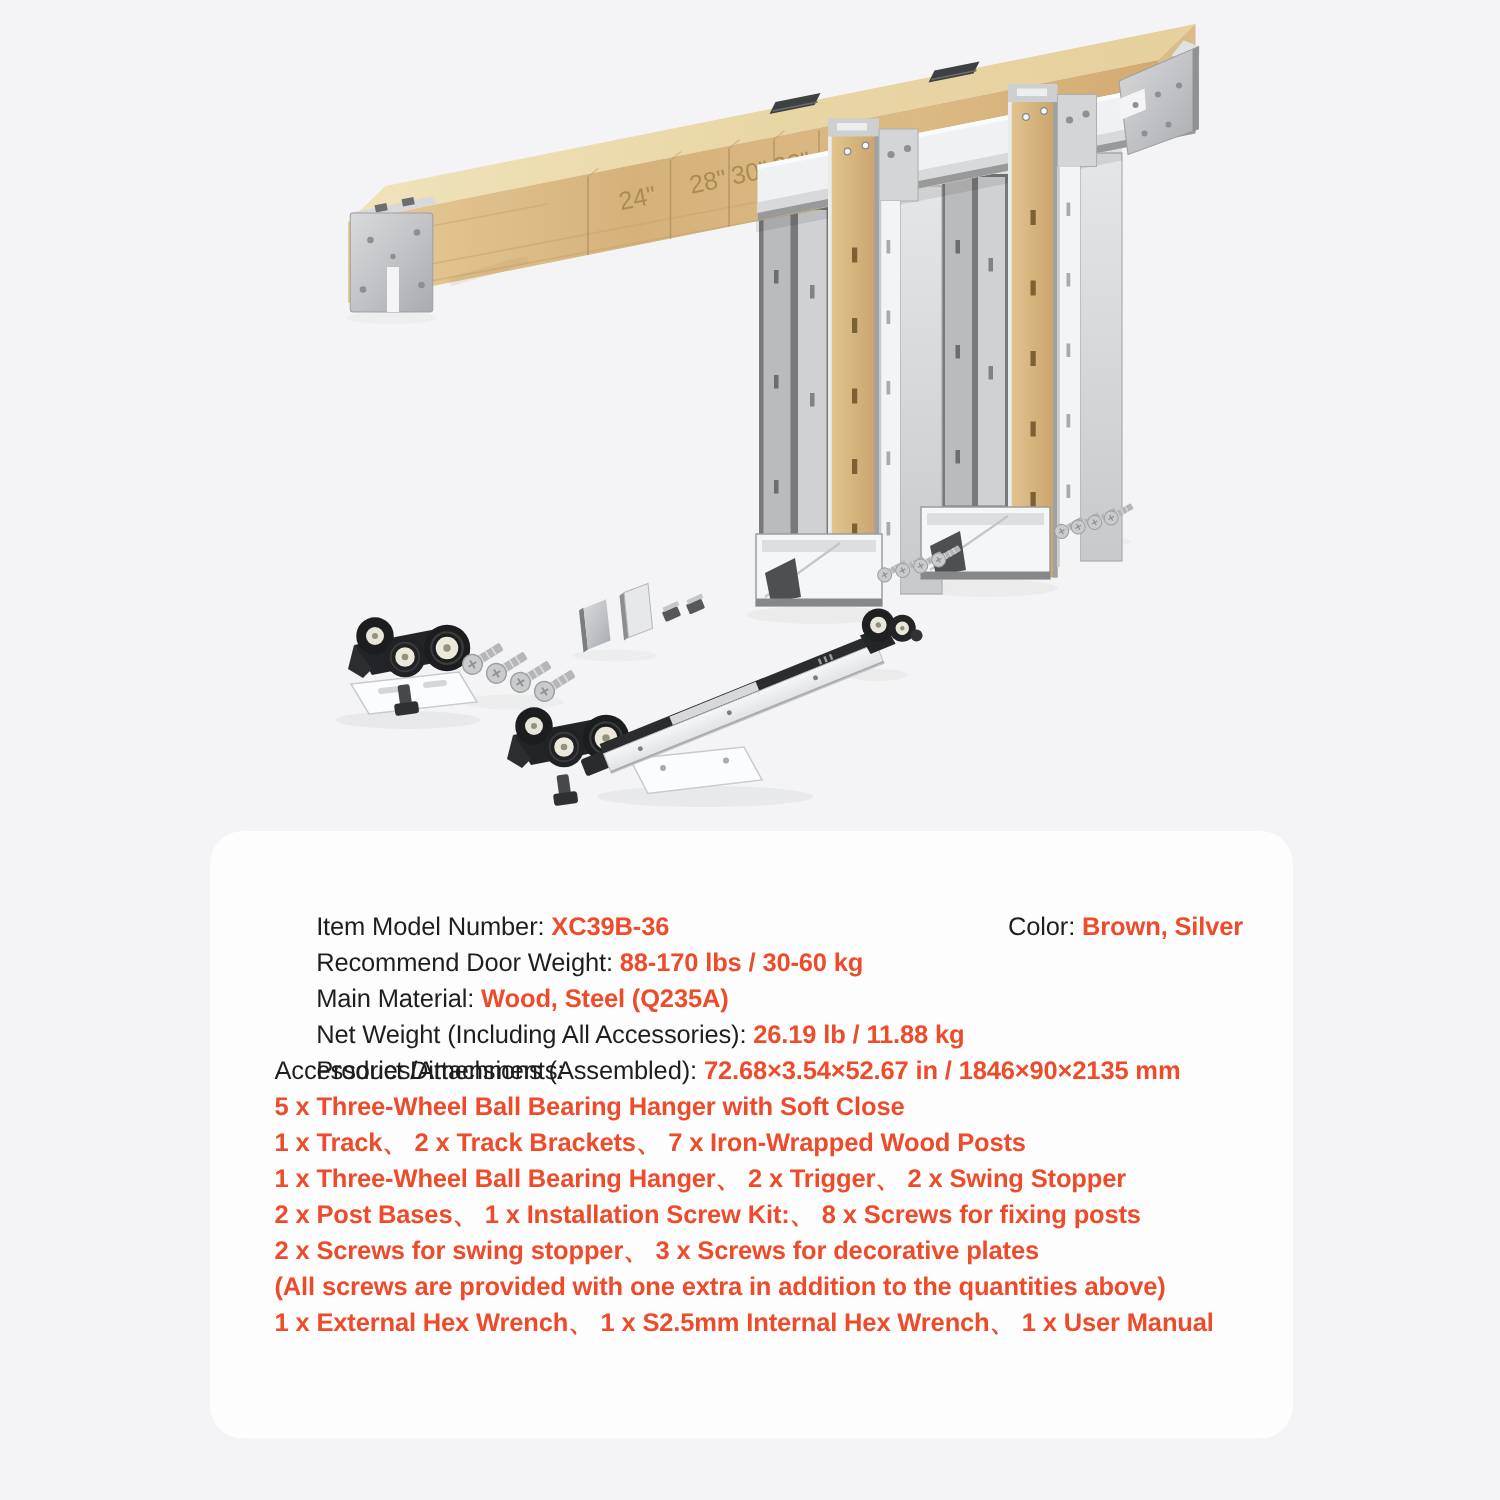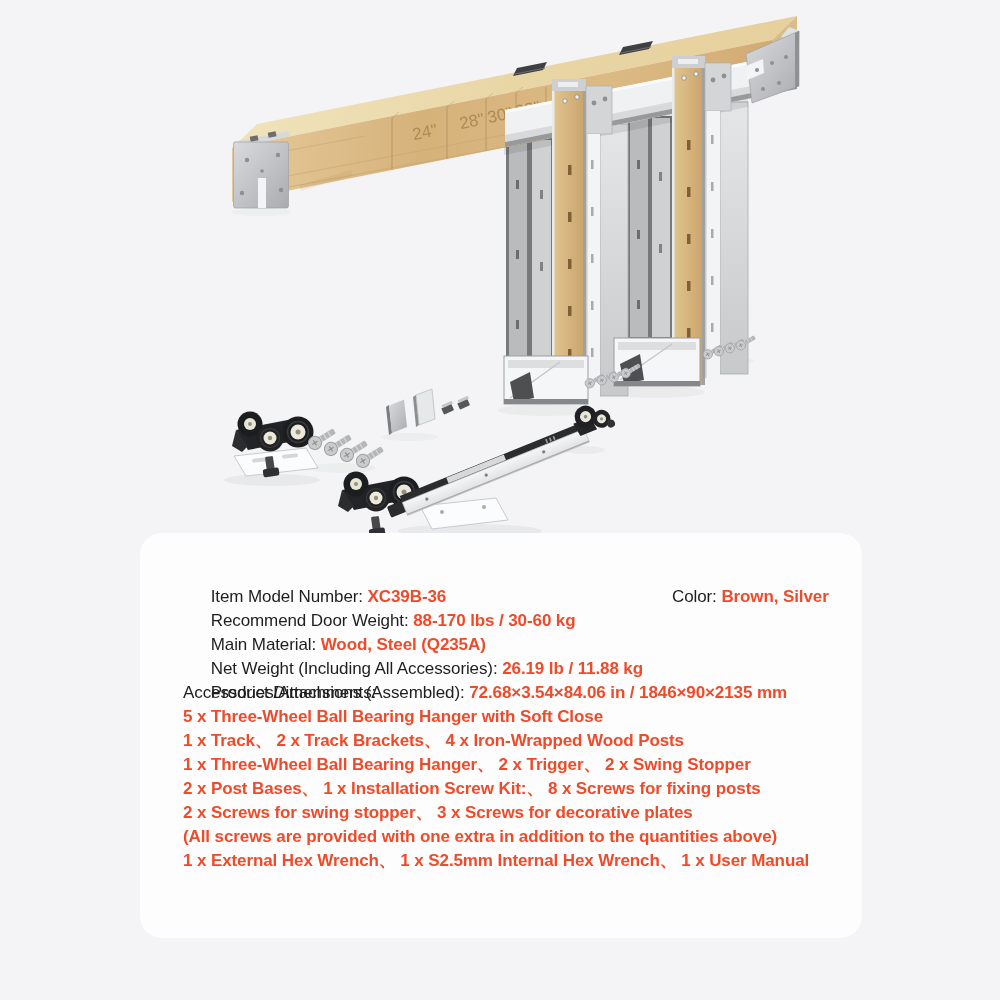--- a/index.html
+++ b/index.html
@@ -1,19 +1,19 @@
 <!DOCTYPE html>
 <html><head>
 <meta charset="utf-8">
 <style>
   html,body{margin:0;padding:0;background:#f4f4f6;}
   .page{position:relative;width:1000px;height:1000px;background:#f4f4f6;overflow:hidden;
         font-family:"Liberation Sans",sans-serif;}
   svg.art{position:absolute;left:0;top:0;display:block;}
-  .card{position:absolute;left:140px;top:533px;width:722px;height:405px;
+  .card{position:absolute;left:140px;top:554px;width:722px;height:405px;
         background:#fdfdfe;border-radius:22px;}
   .card-inner{padding:28px 30px 0 43px;}
   .line{font-size:17px;line-height:24px;height:24px;white-space:pre;color:#1e1e20;
         letter-spacing:-0.1px;}
   .lbl{color:#1e1e20;font-weight:400;}
   .val{color:#ee4b2a;font-weight:700;}
   .row1{position:relative;}
   .color-pair{position:absolute;left:452px;top:0;}
   .beam-num{font-family:"Liberation Sans",sans-serif;font-size:17px;fill:#a8874f;opacity:.9;}
 </style>
@@ -337,27 +337,27 @@
     <div class="line">
       <span class="lbl">Recommend Door Weight: </span><span class="val">88-170 lbs / 30-60 kg</span>
     </div>
     <div class="line">
       <span class="lbl">Main Material: </span><span class="val">Wood, Steel (Q235A)</span>
     </div>
     <div class="line">
       <span class="lbl">Net Weight (Including All Accessories): </span><span class="val">26.19 lb / 11.88 kg</span>
     </div>
     <div class="line">
-      <span class="lbl">Product Dimensions (Assembled): </span><span class="val">72.68×3.54×84.06 in / 1846×90×2135 mm</span>
+      <span class="lbl">Product Dimensions (Assembled): </span><span class="val">72.68×3.54×52.67 in / 1846×90×2135 mm</span>
     </div>
 
     <div class="line lbl">Accessories/Attachments:</div>
 
     <div class="line val">5 x Three-Wheel Ball Bearing Hanger with Soft Close</div>
-    <div class="line val">1 x Track、 2 x Track Brackets、 4 x Iron-Wrapped Wood Posts</div>
+    <div class="line val">1 x Track、 2 x Track Brackets、 7 x Iron-Wrapped Wood Posts</div>
     <div class="line val">1 x Three-Wheel Ball Bearing Hanger、 2 x Trigger、 2 x Swing Stopper</div>
     <div class="line val">2 x Post Bases、 1 x Installation Screw Kit:、 8 x Screws for fixing posts</div>
     <div class="line val">2 x Screws for swing stopper、 3 x Screws for decorative plates</div>
     <div class="line val">(All screws are provided with one extra in addition to the quantities above)</div>
     <div class="line val">1 x External Hex Wrench、 1 x S2.5mm Internal Hex Wrench、 1 x User Manual</div>
 
   </div>
 </section>
 
 </div>

